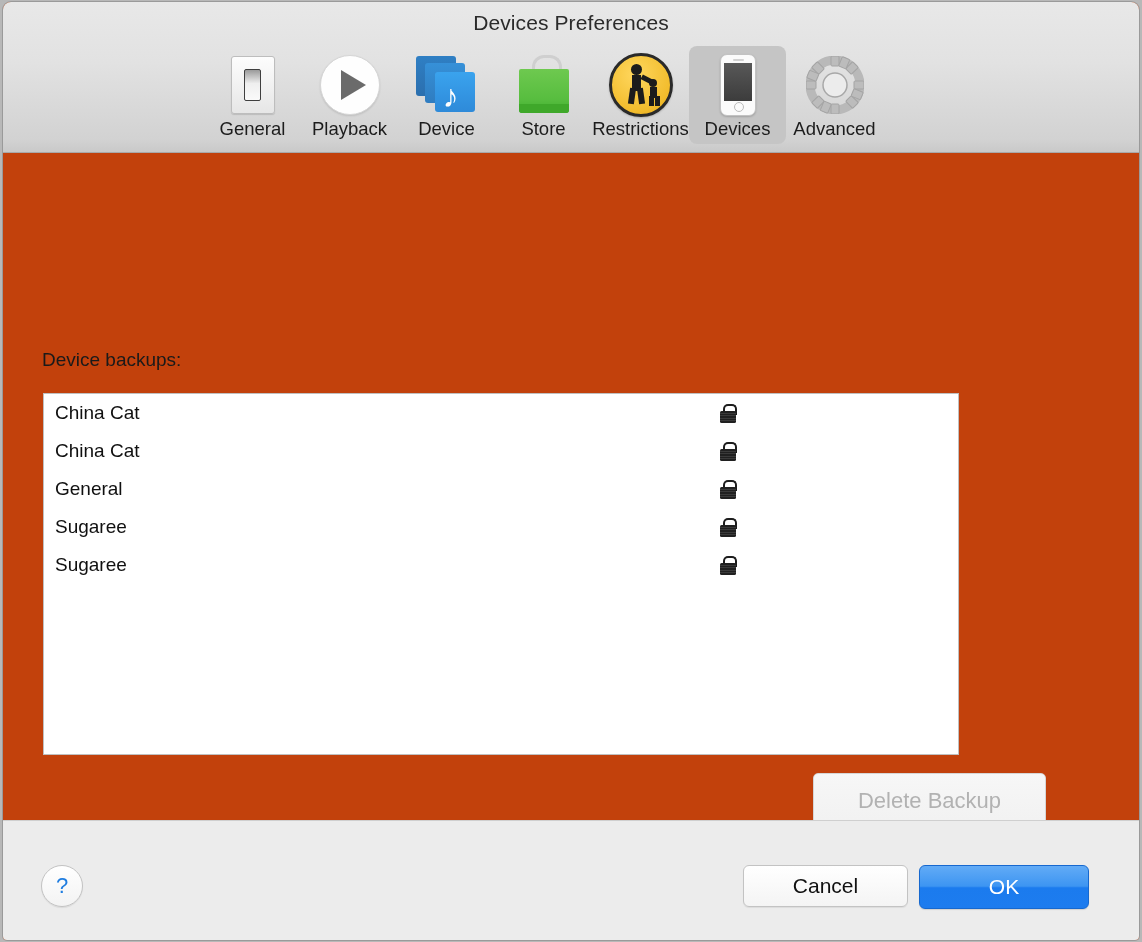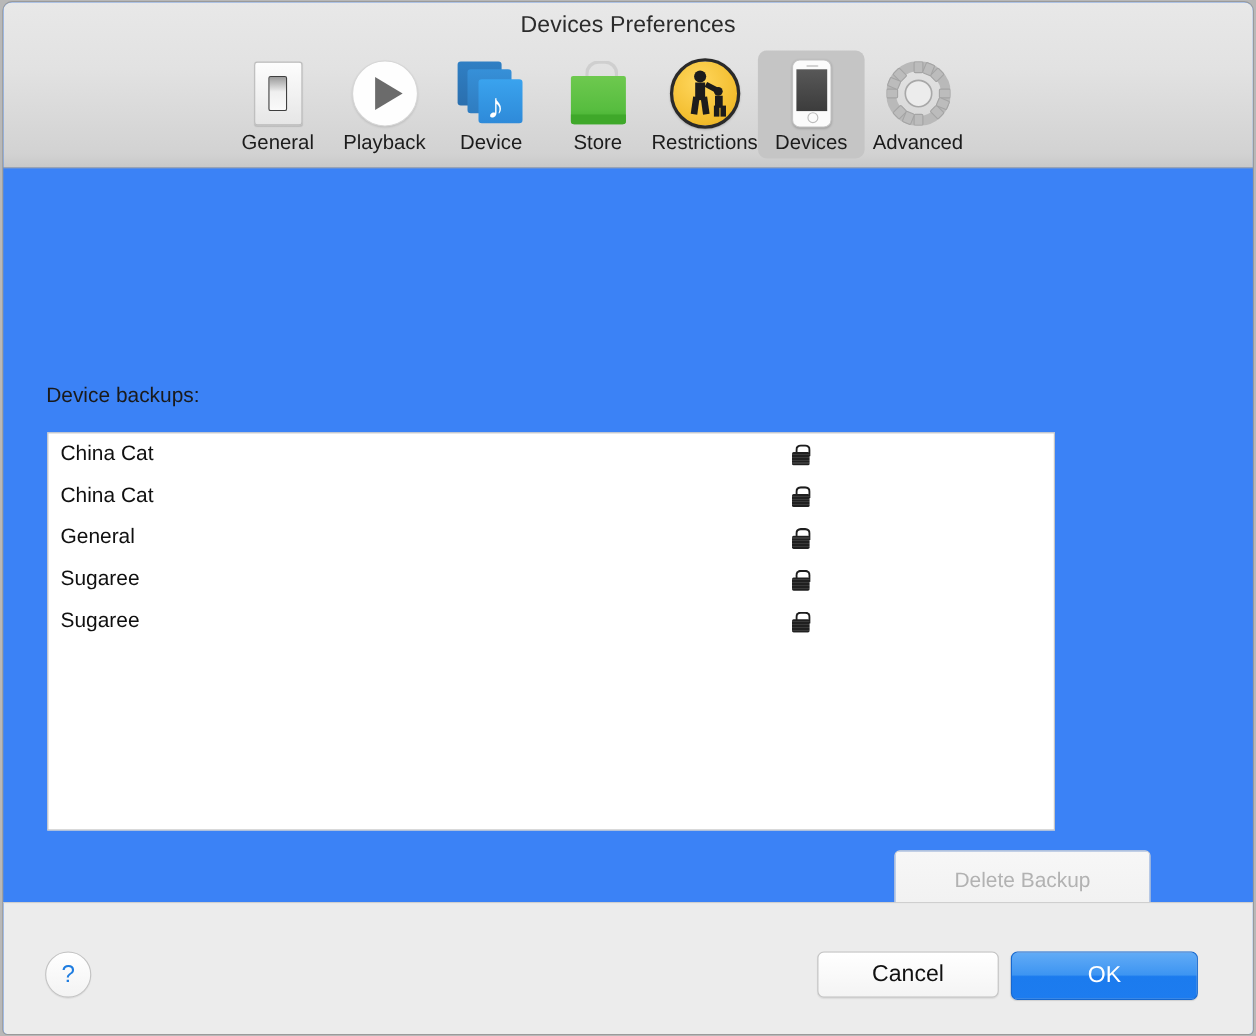--- a/index.html
+++ b/index.html
@@ -14,21 +14,21 @@
     -webkit-font-smoothing: antialiased;
   }
 
   .window {
     position: absolute;
     left: 3px;
     top: 2px;
     width: 1136px;
     height: 938px;
     border-radius: 8px 8px 4px 4px;
-    background: #3b82f6;
+    background: #c2410c;
     overflow: hidden;
     box-shadow: 0 0 0 1px #9a9a9a;
   }
 
   
   .toolbar {
     position: relative;
     height: 150px;
     background: linear-gradient(to bottom, #e8e8e8 0%, #e2e2e2 40%, #d2d2d2 92%, #c9c9c9 100%);
     border-bottom: 1px solid #a9a9a9;
@@ -207,21 +207,21 @@
     border: 1px solid #c3c3c3;
     border-radius: 5px;
     box-shadow: 0 1px 1px rgba(0,0,0,.07);
     cursor: default;
     box-sizing: border-box;
   }
   .btn.disabled { color: #b2b2b2; background: linear-gradient(to bottom,#f7f7f7,#f1f1f1); border-color: #d6d6d6; }
 
   .delete-backup {
     position: absolute; right: 93px; top: 620px;
-    width: 233px; height: 56px; font-size: 19px;
+    width: 233px; height: 56px; font-size: 22px;
   }
   .divider {
     position: absolute; left: 40px; top: 687px; width: 1008px; height: 1px;
     background: #c9c9c9;
   }
   .checkbox-row {
     position: absolute; left: 58px; top: 710px; display: flex; align-items: center;
   }
   .checkbox {
     width: 22px; height: 22px; border-radius: 4px;

